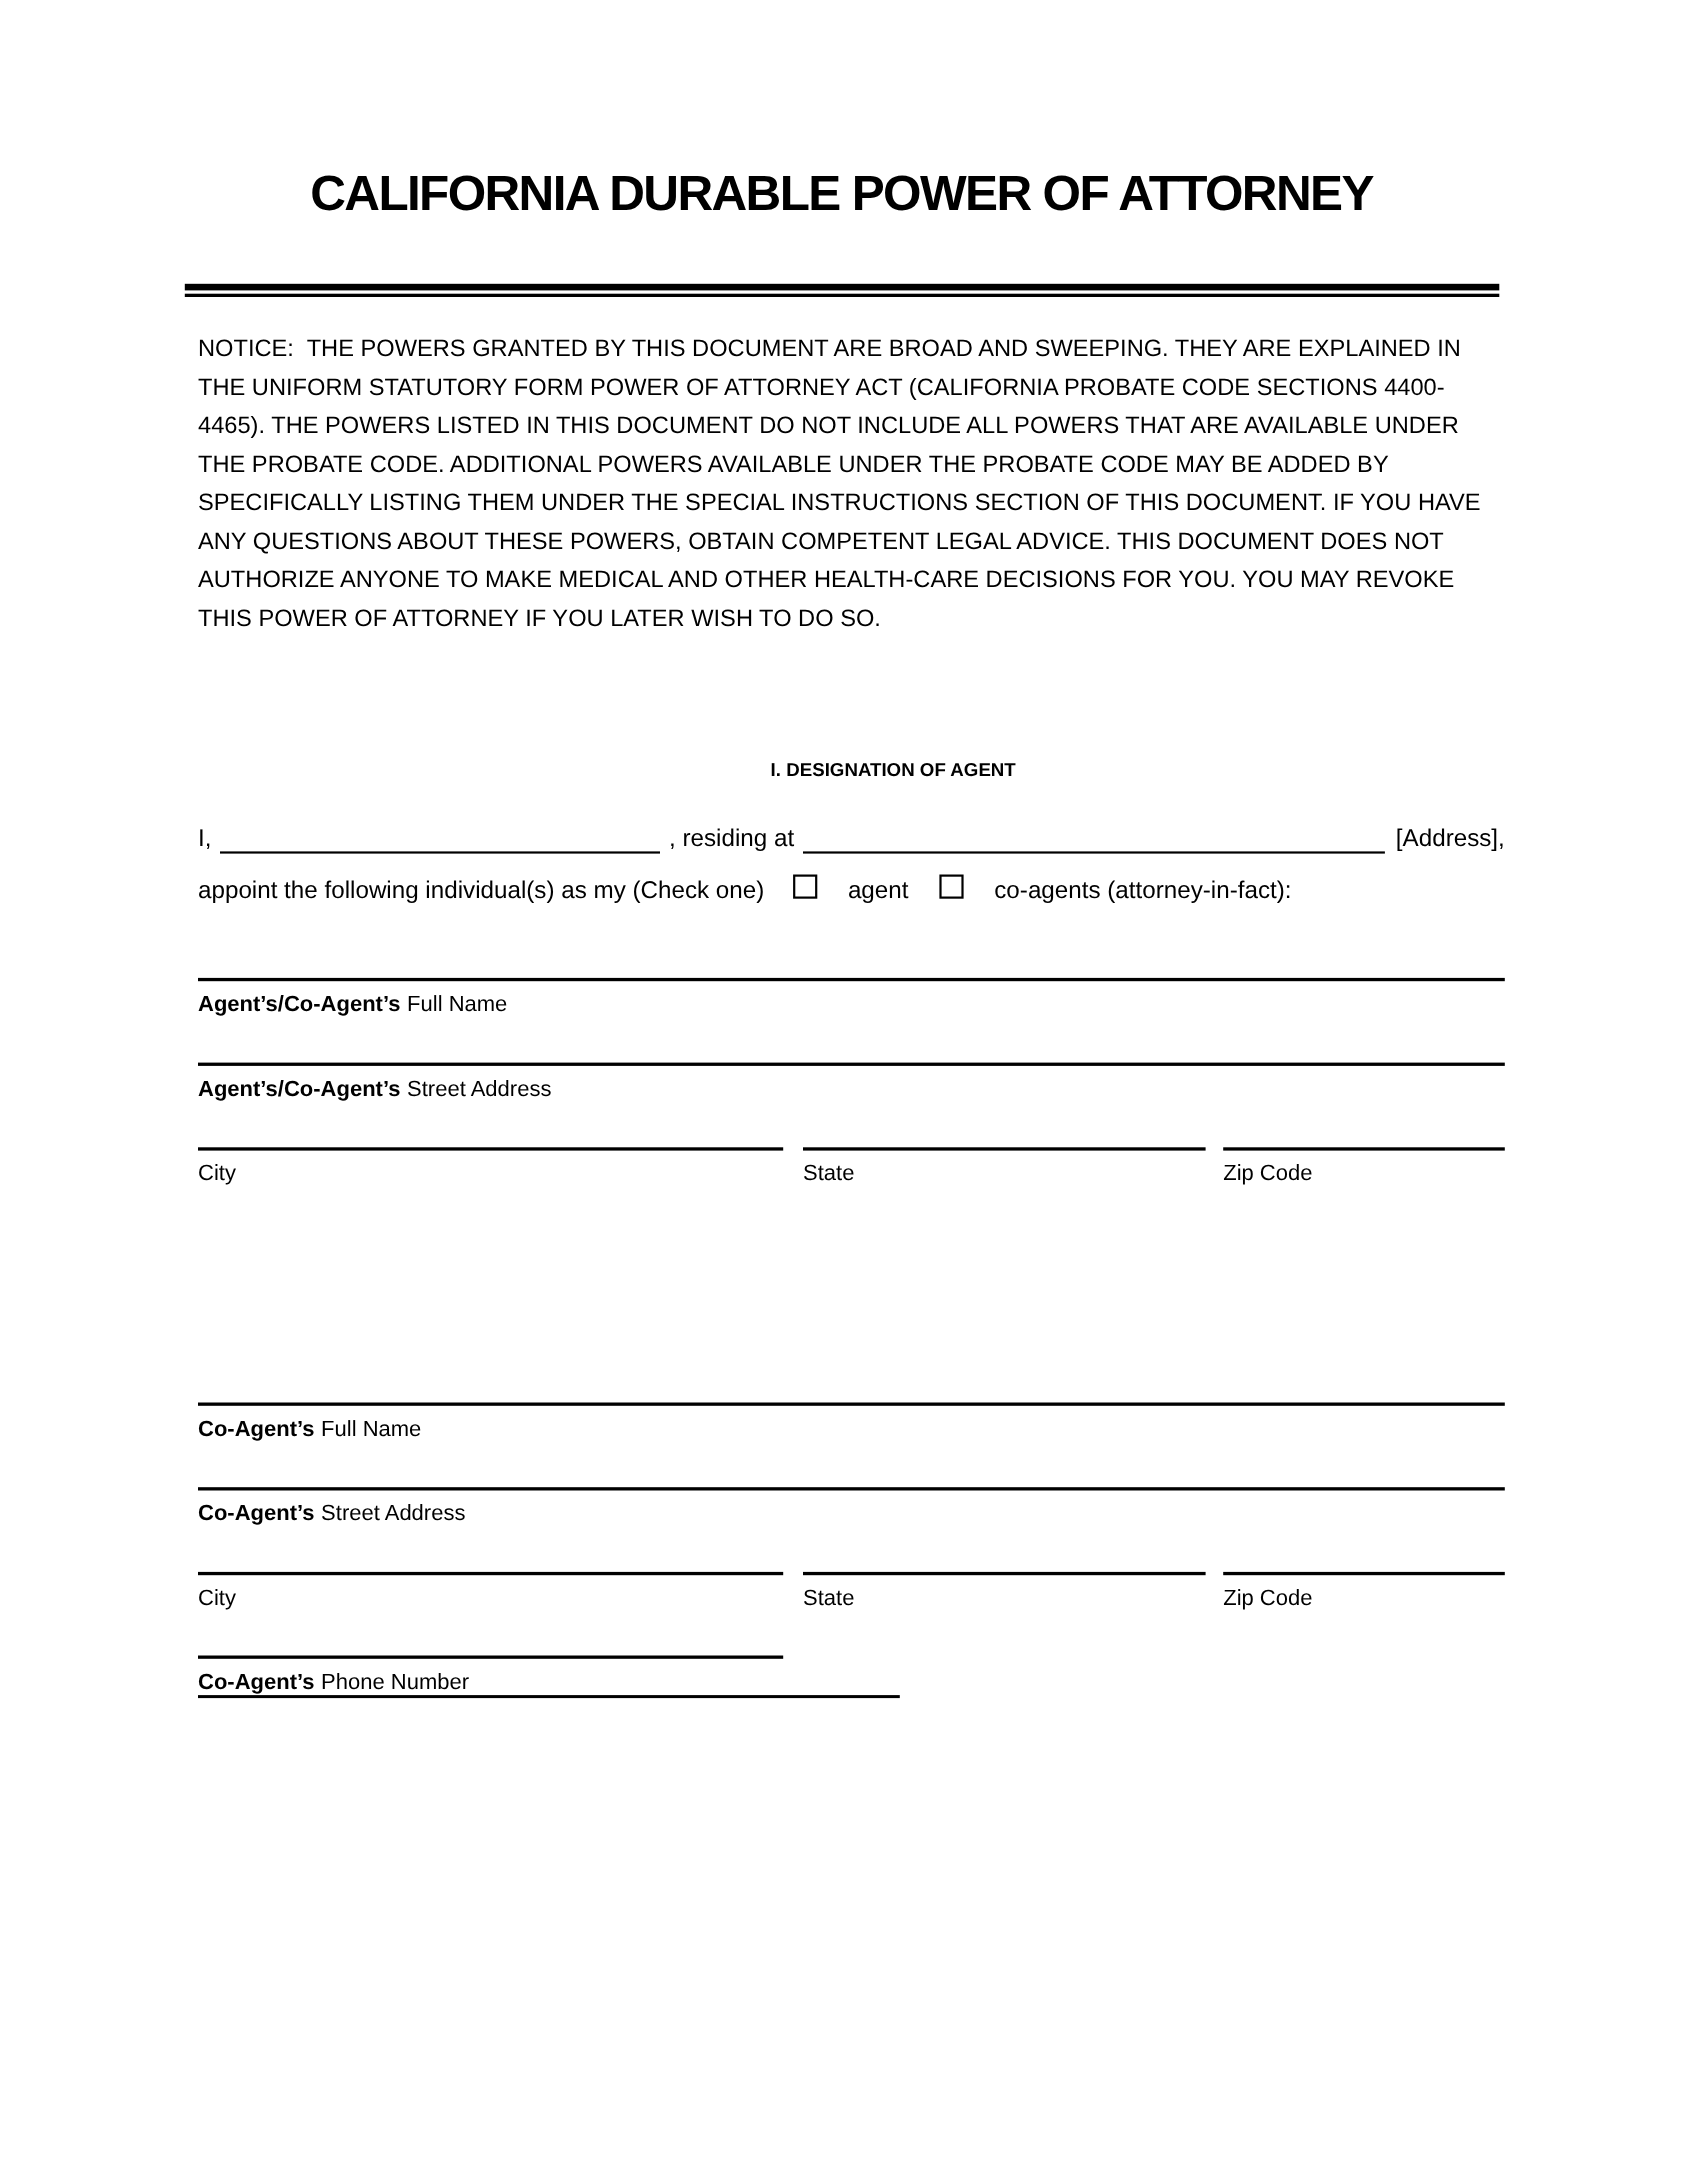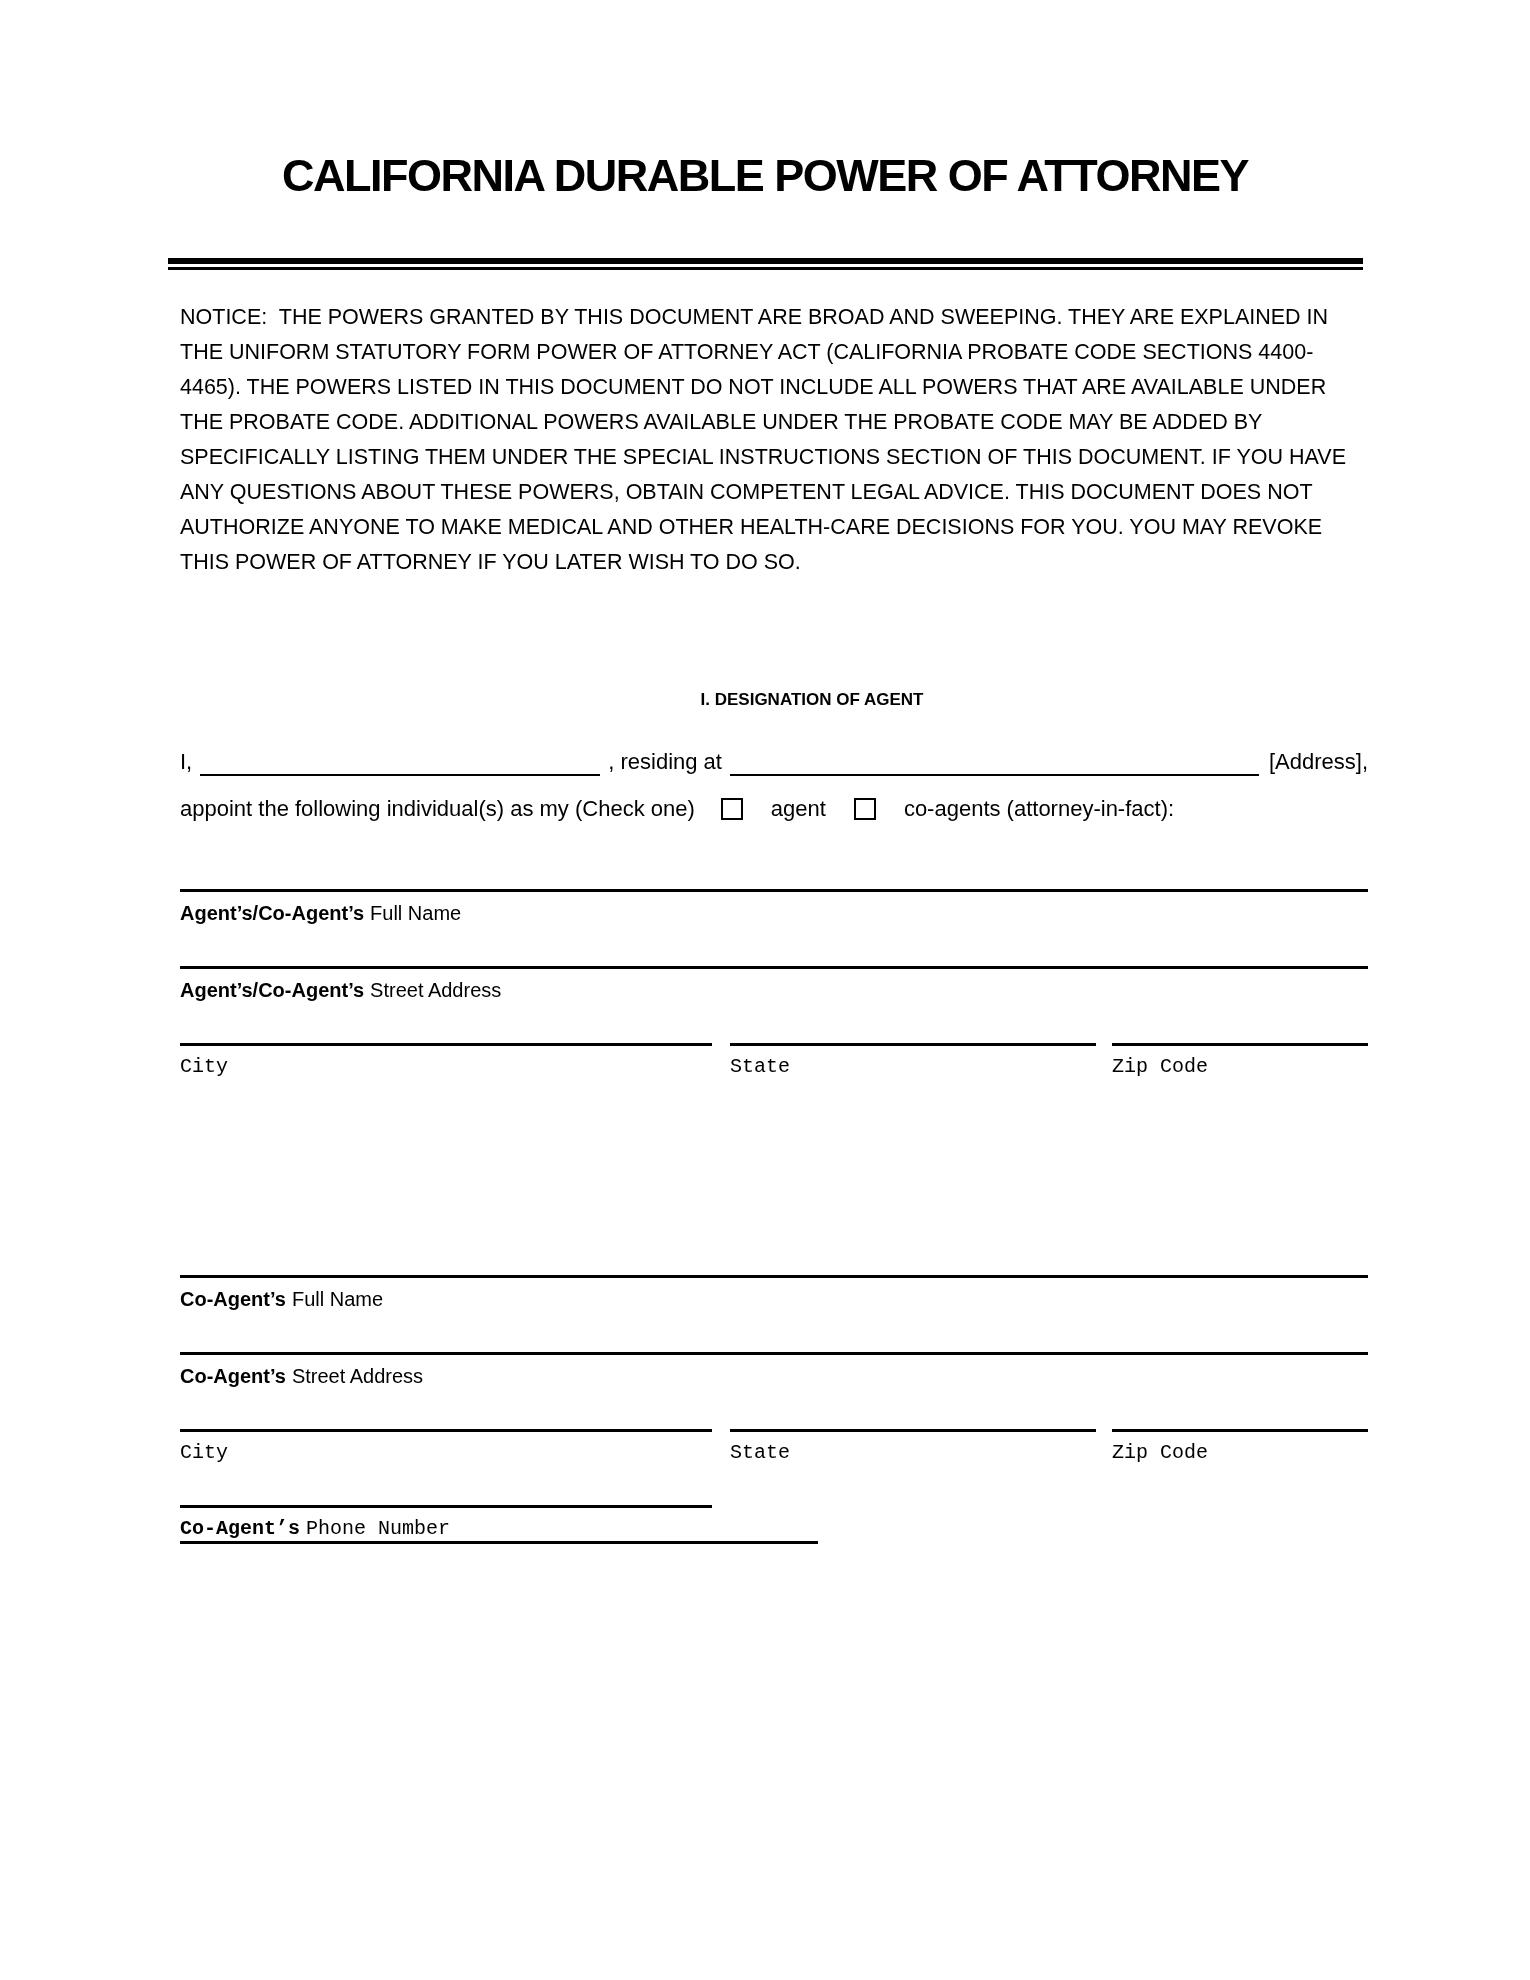--- a/index.html
+++ b/index.html
@@ -71,21 +71,20 @@
   }
   .blank.b1 { width: 400px; margin: 0 8px; }
   .blank.b2 { flex: 1; margin: 0 10px 0 8px; }
 
   .intro-line2 {
     position: absolute;
     top: 795px;
     left: 180px;
     width: 1210px;
     display: flex;
-    align-items: center;
     font-size: 22px;
     line-height: 28px;
   }
   .checkbox {
     width: 18px;
     height: 18px;
     border: 2px solid #000;
     background: #fff;
     display: inline-block;
     flex: 0 0 auto;
@@ -98,21 +97,21 @@
     left: 180px;
     width: 1188px;
   }
   .fline {
     border-top: 3px solid #000000;
     padding-top: 9px;
     font-size: 20px;
     line-height: 24px;
   }
   .fline .owner { font-weight: bold; margin-right: 6px; }
-  .cols { display: flex; font-family: Liberation Mono, monospace; }
+  .cols { display: flex; }
   .col-city  { width: 532px; margin-right: 18px; }
   .col-state { width: 366px; margin-right: 16px; }
   .col-zip   { width: 256px; }
   .col-phone-rest { width: 638px; }
 
   .r1 { top: 889px; }
   .r2 { top: 966px; }
   .r3 { top: 1043px; }
   .r4 { top: 1120px; }
   .r5 { top: 1275px; }

